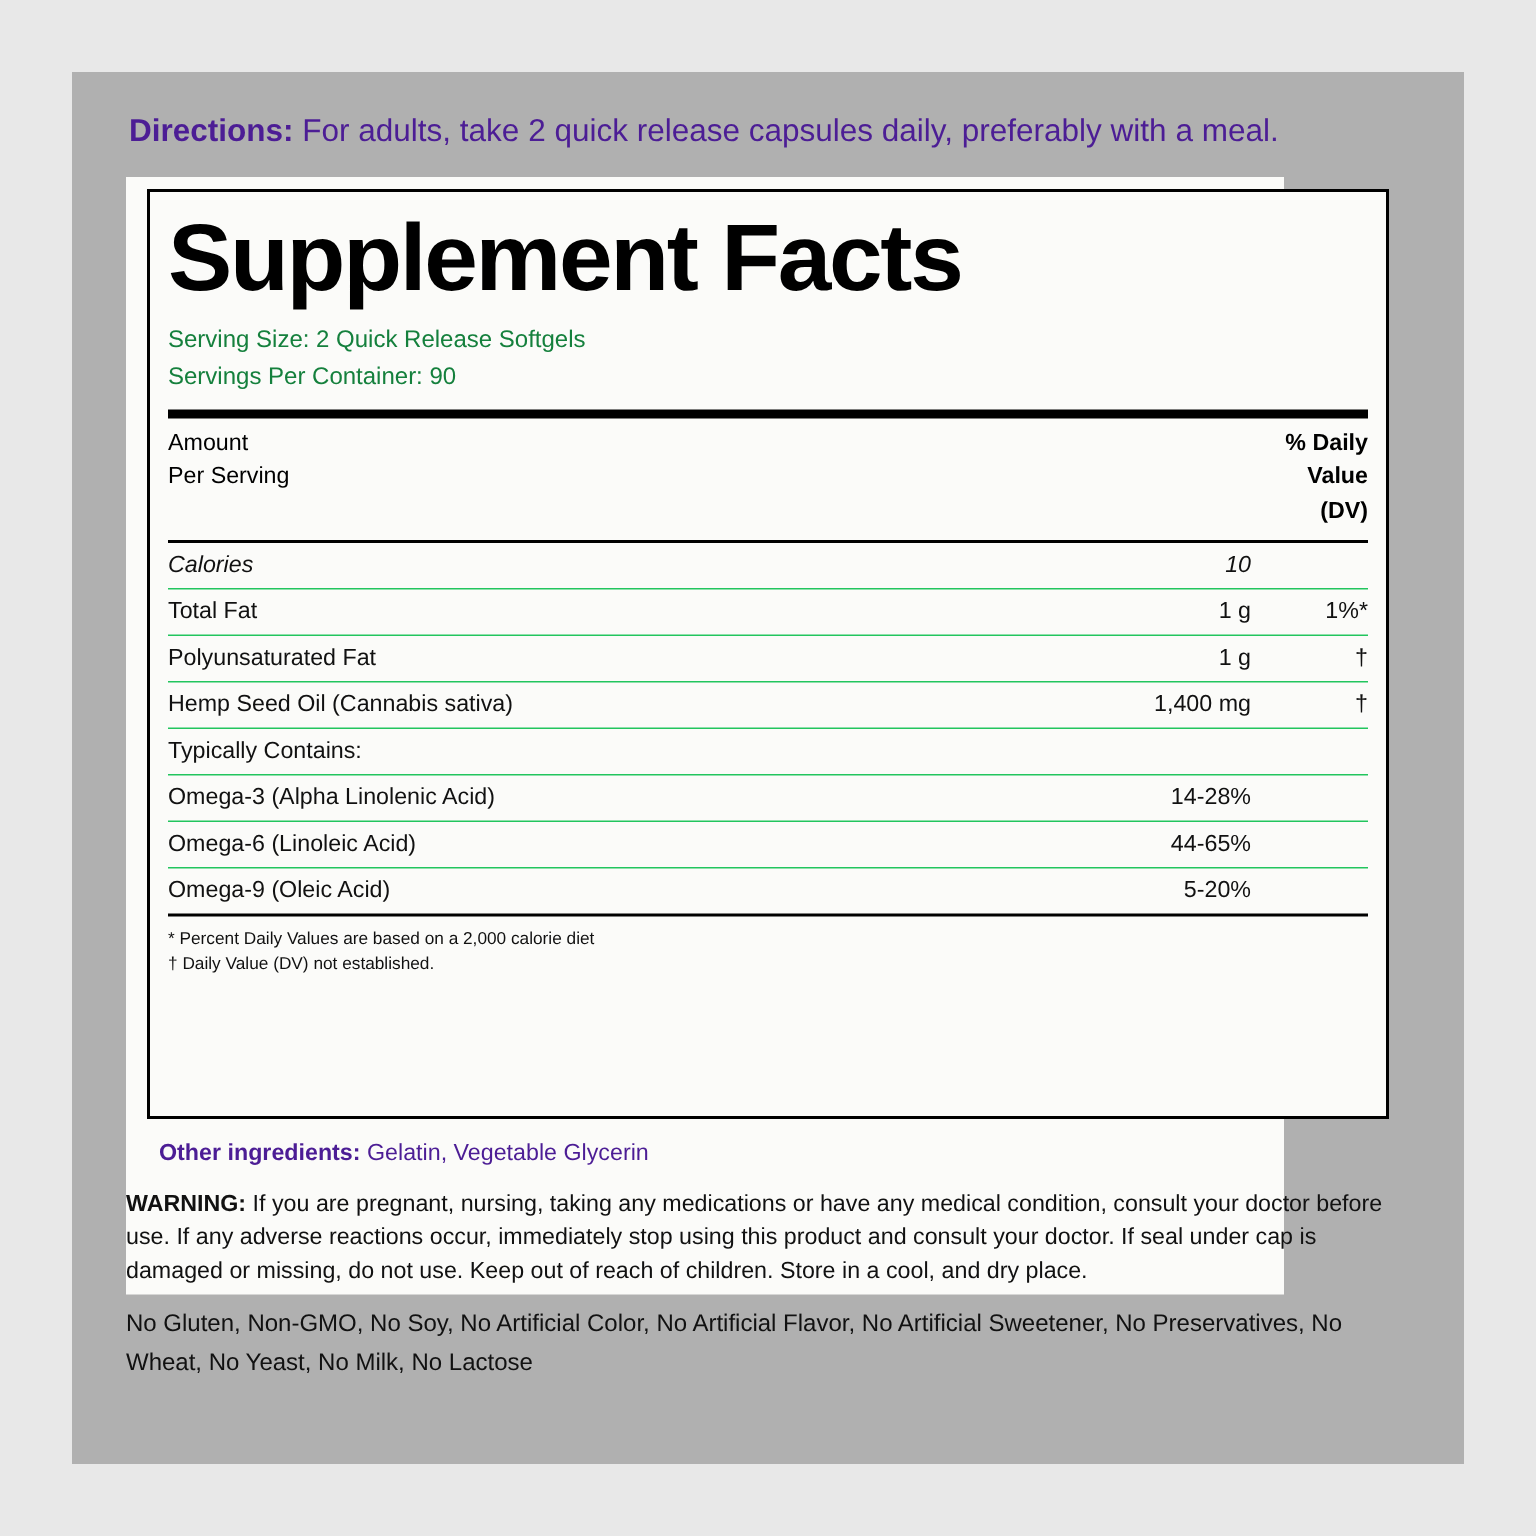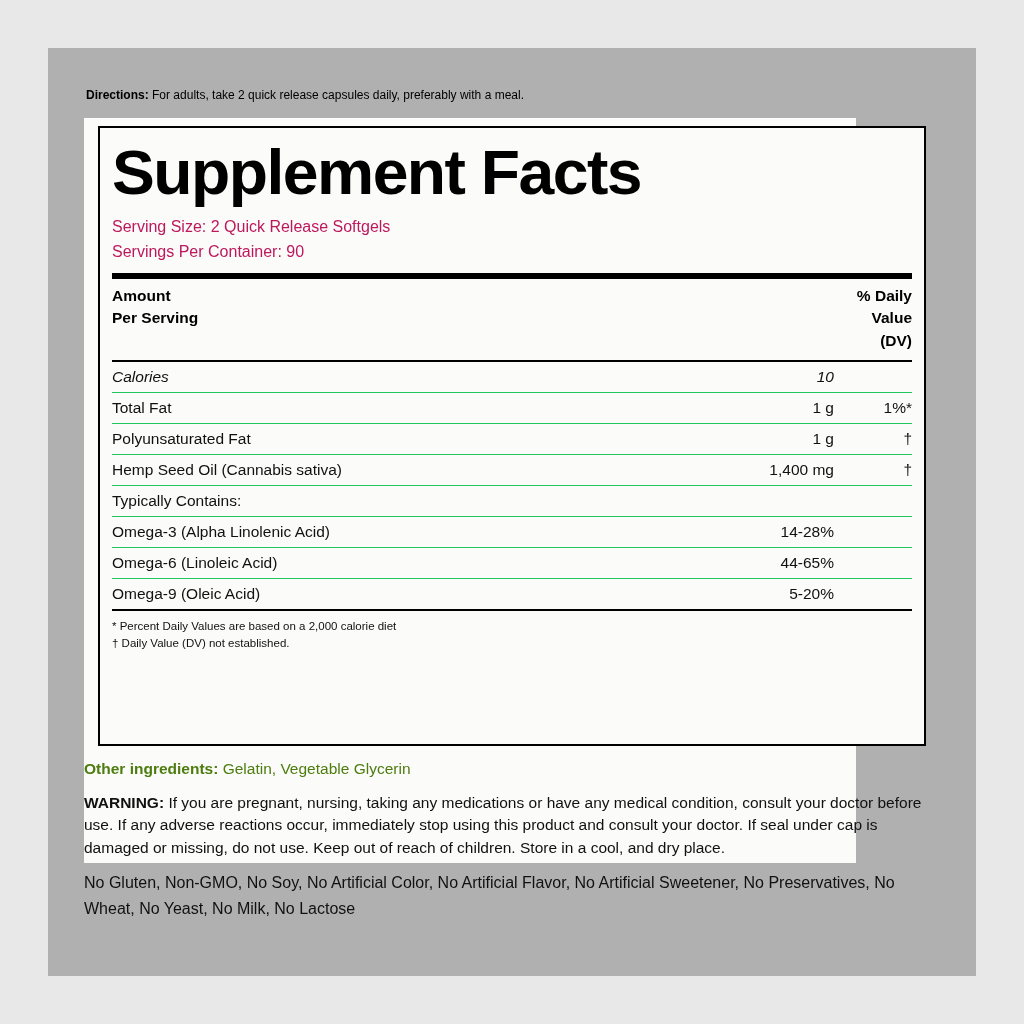--- a/index.html
+++ b/index.html
@@ -18,24 +18,24 @@
     left: 48px;
     top: 48px;
     width: 928px;
     height: 928px;
     background: #b0b0b0;
     box-sizing: border-box;
   }
   .directions {
     position: absolute;
     left: 38px;
-    top: 40px;
+    top: 27px;
     width: 860px;
-    font-size: 12px;
-    color: #000000;
+    font-size: 21px;
+    color: #4c1d95;
     line-height: 1.25;
   }
   .directions b {
     font-weight: bold;
   }
   .panel {
     position: absolute;
     left: 36px;
     top: 70px;
     width: 772px;
@@ -60,37 +60,37 @@
     font-size: 63px;
     line-height: 0.98;
     letter-spacing: -1.5px;
     color: #000;
     margin: 4px 0 10px 0;
     transform: scaleX(1.02);
     transform-origin: left center;
   }
   .serving-line {
     font-size: 16px;
-    color: #be185d;
+    color: #15803d;
     line-height: 1.6;
   }
   .rule-heavy {
     border-top: 6px solid #000;
     margin-top: 8px;
   }
   .rule-med {
     border-top: 2px solid #000;
   }
   .amount-head {
     display: flex;
     justify-content: space-between;
     padding: 6px 0 8px 0;
   }
   .amount-head .left {
-    font-weight: bold;
+    font-weight: normal;
     font-size: 15.5px;
     line-height: 1.45;
     color: #000;
   }
   .amount-head .right {
     font-weight: bold;
     font-size: 15.5px;
     line-height: 1.45;
     text-align: right;
     color: #000;
@@ -120,21 +120,22 @@
     color: #111;
     line-height: 1.45;
     padding-top: 7px;
   }
   .other-ing {
     position: absolute;
     left: 0px;
     top: 642px;
     width: 856px;
     font-size: 15.5px;
-    color: #4d7c0f;
+    color: #4c1d95;
+    padding-left: 22px;
   }
   .other-ing b { font-weight: bold; }
   .warning {
     position: absolute;
     left: 0px;
     top: 674px;
     width: 856px;
     font-size: 15.5px;
     color: #111;
     line-height: 1.45;

